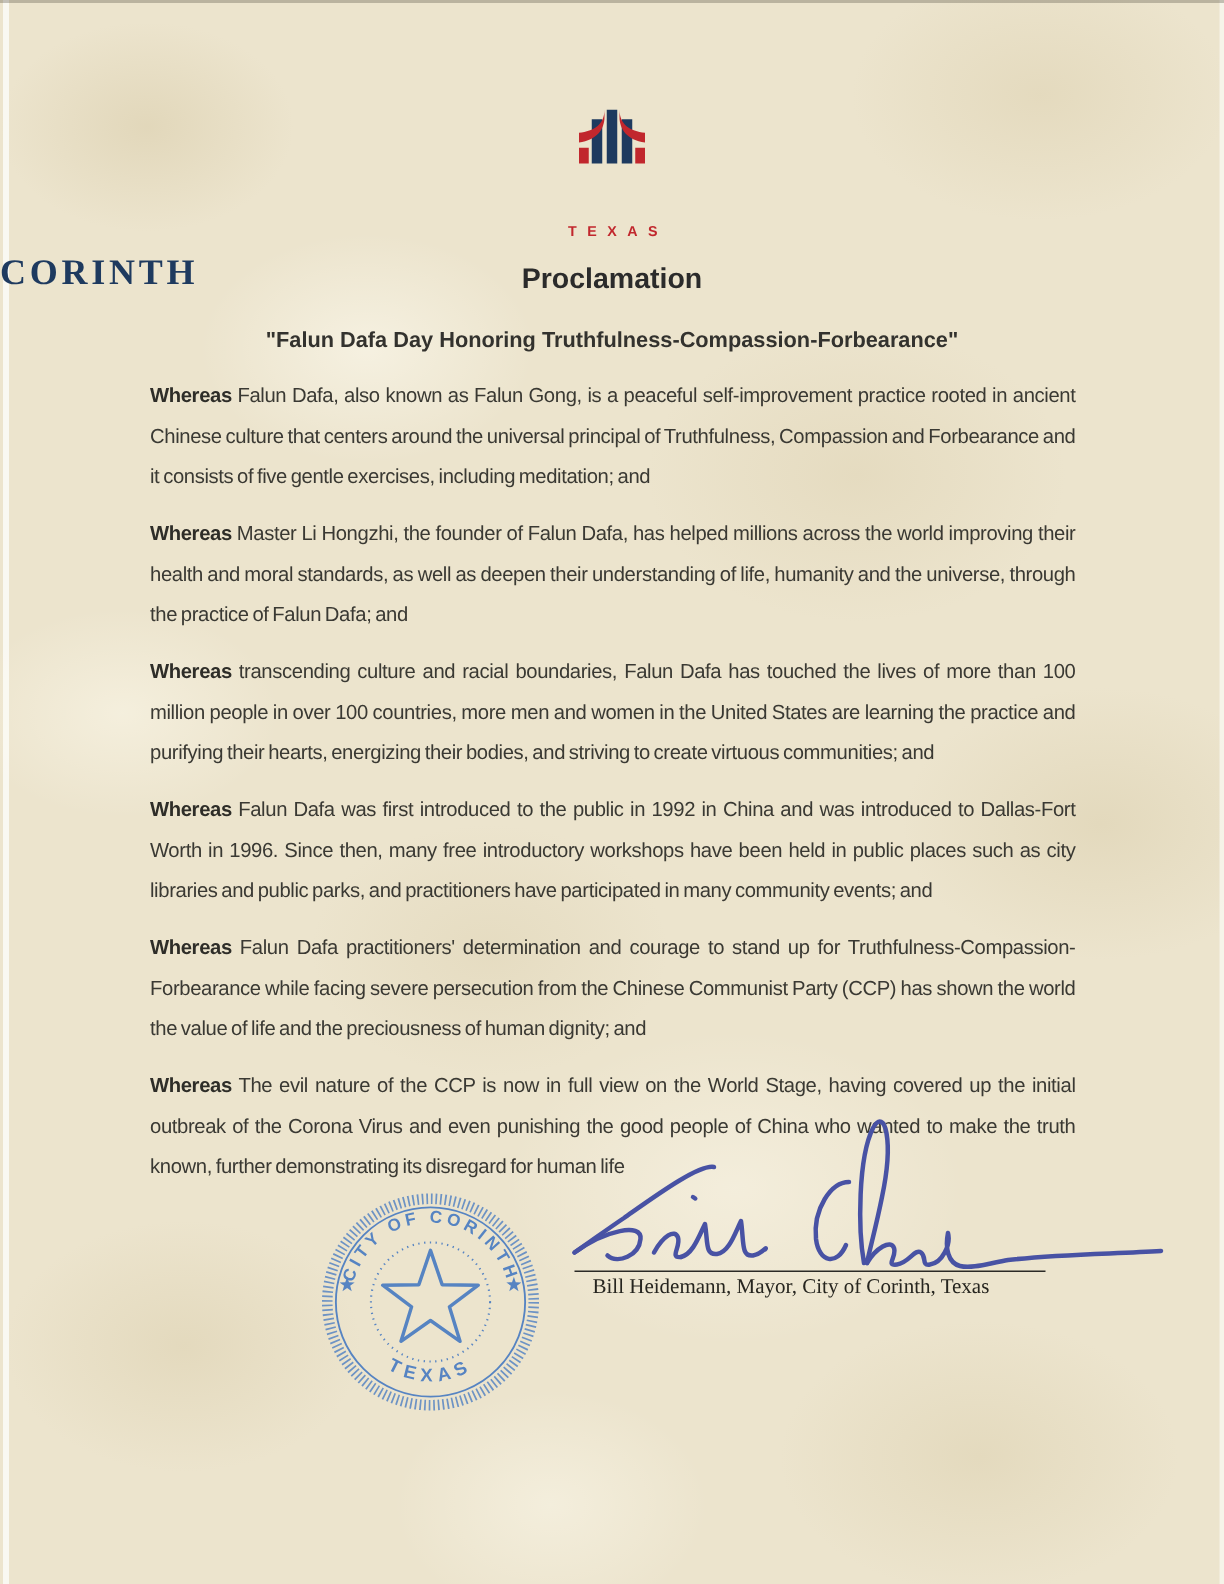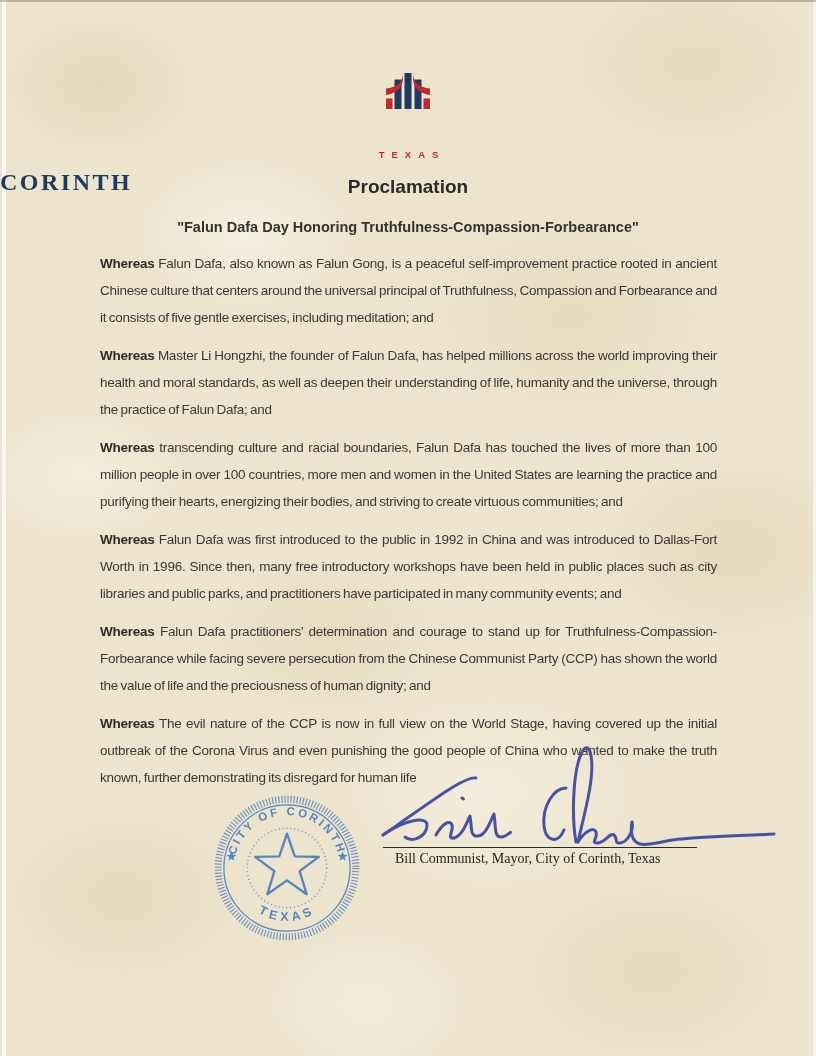--- a/index.html
+++ b/index.html
@@ -121,15 +121,15 @@
       <path d="M13,99 C34,84 58,79 57,90 C56,101 42,107 35,101"></path>
       <path d="M66,99 C72,88 80,83 82,89 C84,95 76,103 84,102"></path>
       <path d="M92,62 l1.5,1"></path>
       <path d="M84,102 C92,100 96,88 100,80 C102,92 100,101 108,100 C116,99 120,86 124,78 C126,92 124,102 132,101 C138,100 142,94 140,97"></path>
       <path d="M196,52 C184,52 172,70 174,90 C176,106 188,108 194,94"></path>
       <path d="M206,106 C202,84 202,36 212,16 C220,2 226,24 218,62 C214,82 210,96 208,106"></path>
       <path d="M208,106 C214,96 224,90 226,96 C228,102 220,108 228,107 C236,106 240,96 244,99 C248,102 244,108 250,107 C258,106 264,94 262,86 C260,96 262,106 270,108 C278,110 290,106 302,104 C336,100 372,100 404,98"></path>
     </g>
   </svg>
   <div class="sig-rule"></div>
-  <div class="sig-name">Bill Communist, Mayor, City of Corinth, Texas</div>
+  <div class="sig-name">Bill Heidemann, Mayor, City of Corinth, Texas</div>
 
 </div>
 
 </body></html>

